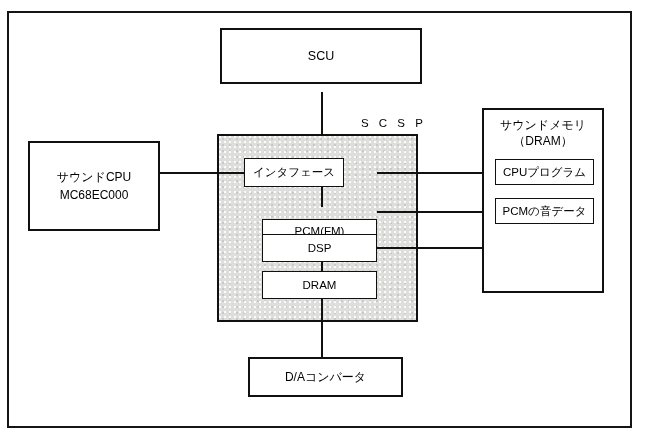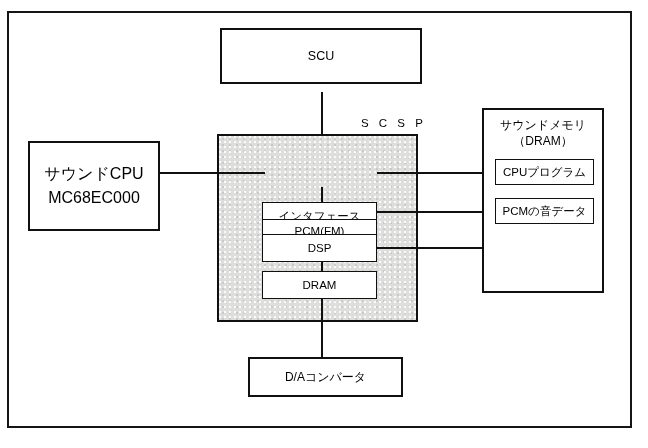--- a/index.html
+++ b/index.html
@@ -89,21 +89,21 @@
   .conn {
     position: absolute;
     background: #101010;
     z-index: 4;
   }
   .conn.h { height: 1.6px; }
   .conn.v { width: 1.6px; }
 
   
   .fs-scu      { font-size: 12.5px; }
-  .fs-cpu      { font-size: 16px; }
+  .fs-cpu      { font-size: 12px; }
   .fs-mem-head { font-size: 12px; }
   .fs-inner    { font-size: 11.5px; }
   .fs-dac      { font-size: 12px; }
   .gap-line    { margin-top: 2px; }
 </style>
 </head>
 <body>
 
 <div id="canvas">
 
@@ -128,21 +128,21 @@
 
   <div class="box fs-cpu" style="left:28px; top:141px; width:132px; height:90px;">
     <span class="line1">サウンドCPU</span>
     <span class="line2 gap-line">MC68EC000</span>
   </div>
 
   <div class="scsp-label" style="left:361px; top:117px;">S C S P</div>
 
   <div class="scsp-region" style="left:217px; top:134px; width:201px; height:188px;"></div>
 
-  <div class="inner-box fs-inner" style="left:262px; top:158px; width:115px; height:29px;margin-top:44px;">
+  <div class="inner-box fs-inner" style="left:244px; top:158px; width:100px; height:29px;">
     <span>インタフェース</span>
   </div>
 
   <div class="inner-box fs-inner" style="left:262px; top:199px; width:115px; height:24px;margin-top:20px;">
     <span>PCM(FM)</span>
   </div>
 
   <div class="inner-box fs-inner" style="left:262px; top:234px; width:115px; height:28px;">
     <span>DSP</span>
   </div>

